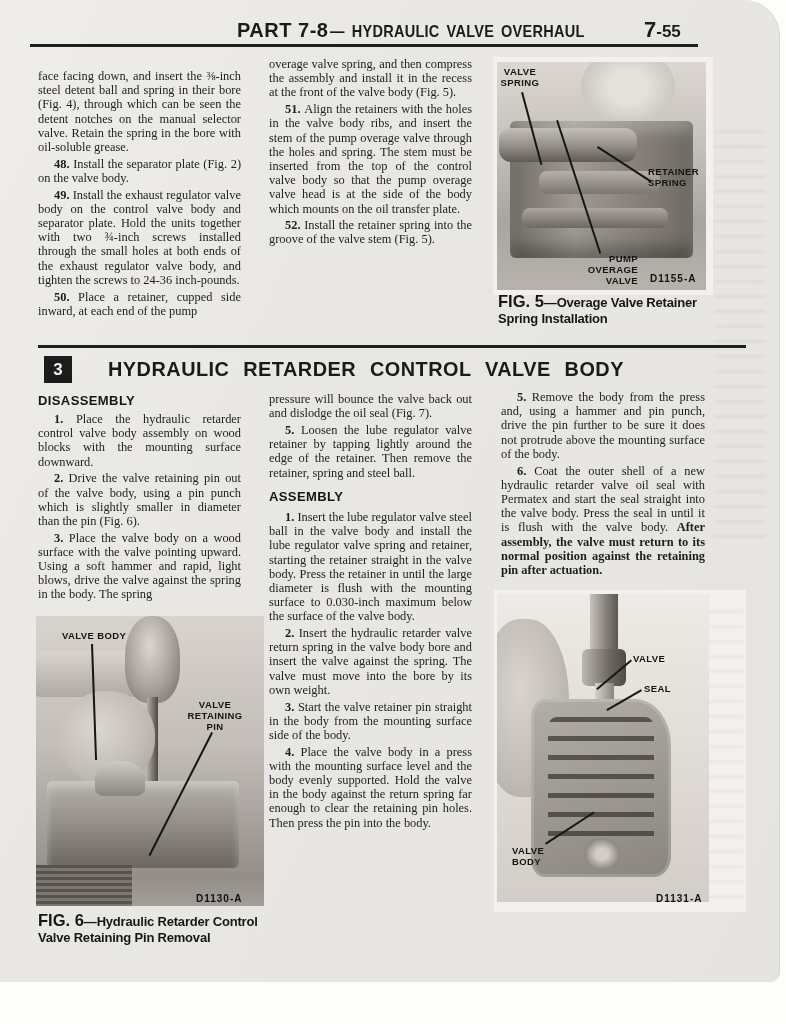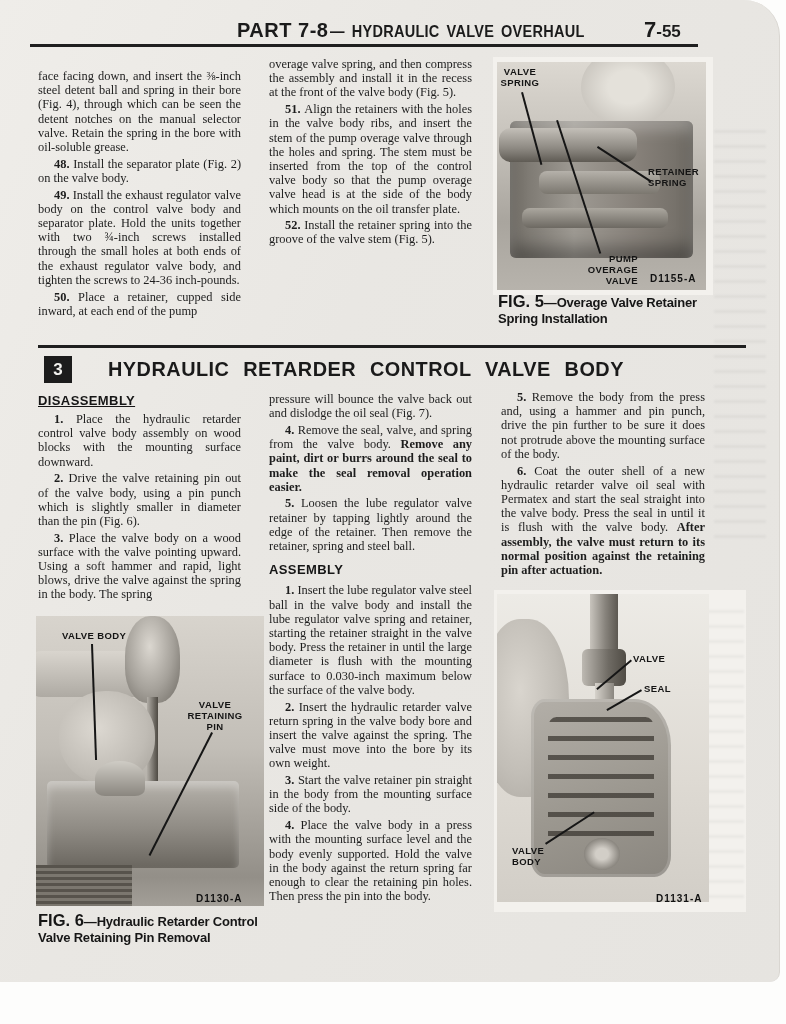--- a/index.html
+++ b/index.html
@@ -95,31 +95,30 @@
     <div class="leader" style="left:598px;top:146px;width:64px;transform:rotate(33deg);"></div>
     <div class="leader" style="left:558px;top:120px;width:140px;transform:rotate(72deg);"></div>
     <div class="fig-caption" style="left:498px;top:294px;width:200px;">
       <span class="fig-lead">FIG. 5</span><span>—Overage Valve Retainer Spring Installation</span>
     </div>
     <div class="bleed" style="left:714px;top:130px;width:52px;height:420px;"></div>
 
     <div class="rule" style="left:38px;top:345px;width:708px;height:3px;"></div>
     <div class="sec-numbox" style="left:44px;top:356px;">3</div>
     <div class="sec-title" style="left:108px;top:357px;">HYDRAULIC RETARDER CONTROL VALVE BODY</div>
-    <div class="subheading abs-subheading" style="left:38px;top:393px;text-decoration:underline;">DISASSEMBLY</div>
+    <div class="subheading abs-subheading" style="left:38px;top:393px;">DISASSEMBLY</div>
 
     <div class="textcol" id="s3-col1" style="left:38px;top:412px;width:203px;">
         <p class="para"><b>1.&nbsp;</b>Place the hydraulic retarder control valve body assembly on wood blocks with the mounting surface downward.</p>
         <p class="para"><b>2.&nbsp;</b>Drive the valve retaining pin out of the valve body, using a pin punch which is slightly smaller in diameter than the pin (Fig. 6).</p>
         <p class="para"><b>3.&nbsp;</b>Place the valve body on a wood surface with the valve pointing upward. Using a soft hammer and rapid, light blows, drive the valve against the spring in the body. The spring</p>
       </div>
     <div class="textcol" id="s3-col2" style="left:269px;top:392px;width:203px;">
       <div>
           <p class="para noindent">pressure will bounce the valve back out and dislodge the oil seal (Fig. 7).</p>
-          <p class="para"><b>4.&nbsp;</b>Remove the seal, valve, and spring from the valve body. <b>Remove any paint, dirt or burrs around the seal to make the seal removal operation easier.</b></p>
           <p class="para"><b>5.&nbsp;</b>Loosen the lube regulator valve retainer by tapping lightly around the edge of the retainer. Then remove the retainer, spring and steel ball.</p>
         </div>
       <div class="subheading inflow">ASSEMBLY</div>
       <div>
           <p class="para"><b>1.&nbsp;</b>Insert the lube regulator valve steel ball in the valve body and install the lube regulator valve spring and retainer, starting the retainer straight in the valve body. Press the retainer in until the large diameter is flush with the mounting surface to 0.030-inch maximum below the surface of the valve body.</p>
           <p class="para"><b>2.&nbsp;</b>Insert the hydraulic retarder valve return spring in the valve body bore and insert the valve against the spring. The valve must move into the bore by its own weight.</p>
           <p class="para"><b>3.&nbsp;</b>Start the valve retainer pin straight in the body from the mounting surface side of the body.</p>
           <p class="para"><b>4.&nbsp;</b>Place the valve body in a press with the mounting surface level and the body evenly supported. Hold the valve in the body against the return spring far enough to clear the retaining pin holes. Then press the pin into the body.</p>
         </div>
     </div>

